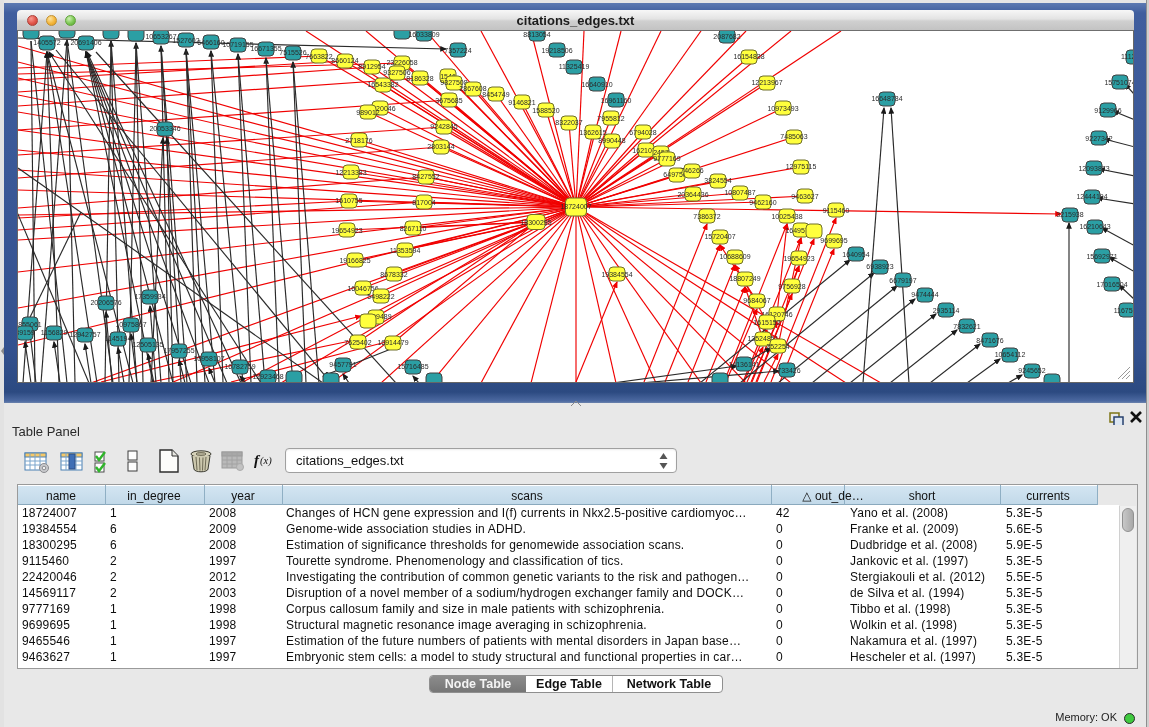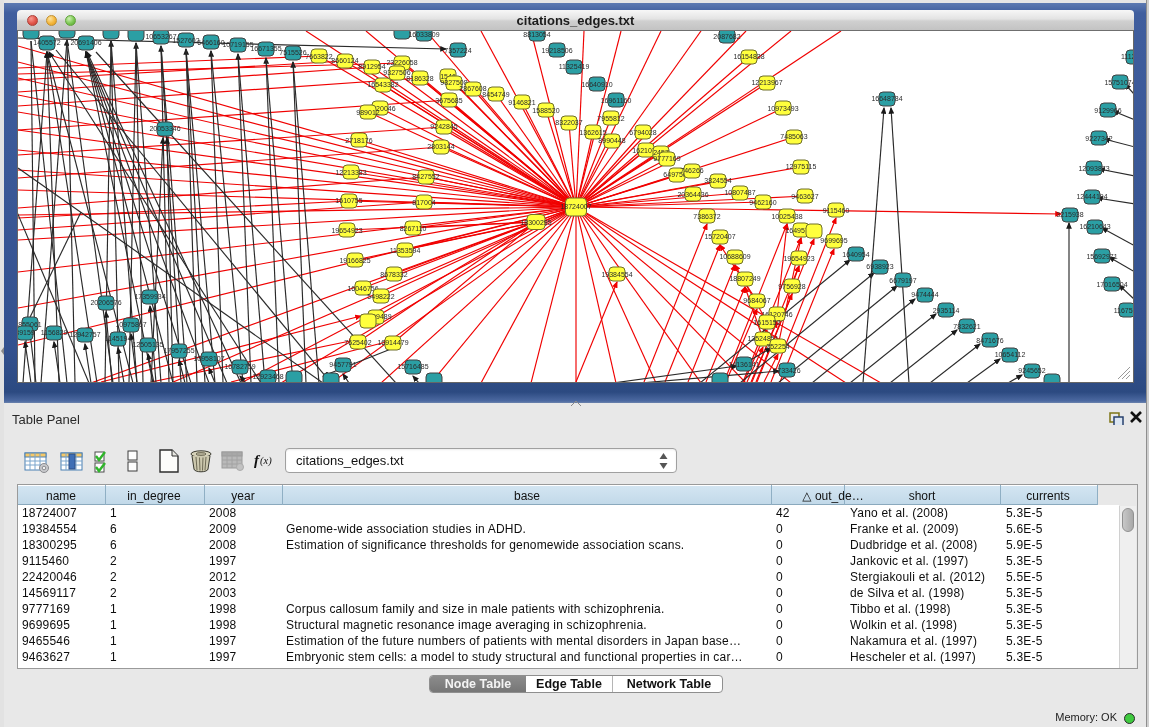--- a/index.html
+++ b/index.html
@@ -7,21 +7,21 @@
   background:linear-gradient(180deg,#5d7ab2 0px,#405e9e 10px,#33518f 345px,#2c4a81 389px,#4c69a1 398px,#6b83ad 400px); }
 #gwin { position:absolute; left:17px; top:10px; width:1117px; height:373px; }
 #gtitle { position:absolute; left:0; top:0; width:1117px; height:21px;
   background:linear-gradient(180deg,#f7f7f7 0%,#e3e3e3 45%,#d0d0d0 55%,#c3c3c3 100%);
   border-bottom:1px solid #6f6f6f; border-radius:4px 4px 0 0;
   text-align:center; font-size:13px; color:#1c1c1c; line-height:22px; font-weight:bold; }
 .tl { position:absolute; top:5px; width:11px; height:11px; border-radius:50%; }
 #canvas { position:absolute; left:0; top:21px; width:1117px; height:352px; background:#fff; overflow:hidden;
   border-left:1px solid #666; border-right:1px solid #666; border-bottom:1px solid #666; }
 #tpanel { position:absolute; left:4px; top:403px; width:1142px; height:324px; background:#e8e8e8; }
-#tptitle { position:absolute; left:8px; top:9px; font-size:13px; color:#2a2a2a; }
+#tptitle { position:absolute; left:8px; top:21px; font-size:13px; color:#2a2a2a; }
 #toolbar { position:absolute; left:13px; top:40px; height:34px; }
 #dropdown { position:absolute; left:281px; top:45px; width:392px; height:25px; background:#fff;
   border:1px solid #a0a0a0; border-radius:4px; font-size:13px; color:#111; line-height:24px; padding-left:10px;
   box-shadow:inset 0 1px 2px rgba(0,0,0,0.08); }
 #thead { position:absolute; left:17px; top:485px; width:1080px; height:20px;
   background:linear-gradient(180deg,#d3e5f2 0%,#c2d9e9 100%); border-top:1px solid #fff; border-bottom:1px solid #8aa9bd; }
 .th { position:absolute; top:3px; transform:translateX(-50%); font-size:12px; color:#111; }
 .hline { position:absolute; top:485px; width:1px; height:20px; background:#8fafc4; }
 .tr { position:absolute; left:0; width:1149px; height:16px; font-size:12px; letter-spacing:0.2px; color:#0d0d0d; }
 .tr span { position:absolute; top:1px; white-space:nowrap; }
@@ -596,37 +596,38 @@
     <svg style="position:absolute;right:8px;top:4px" width="9" height="16">
         <path d="M4.5,0 L8.5,6 L0.5,6 z" fill="#555"></path>
         <path d="M4.5,16 L8.5,10 L0.5,10 z" fill="#555"></path>
       </svg>
   </div>
 </div>
 <div id="thead">
     <span class="th" style="left:44px">name</span>
 <span class="th" style="left:137px">in_degree</span>
 <span class="th" style="left:226px">year</span>
-<span class="th" style="left:510px">base</span>
+<span class="th" style="left:510px">scans</span>
 <span class="th" style="left:816px">△ out_de…</span>
 <span class="th" style="left:905px">short</span>
 <span class="th" style="left:1031px">currents</span>
   </div>
 <i class="hline" style="left:105px"></i>
 <i class="hline" style="left:204px"></i>
 <i class="hline" style="left:282px"></i>
 <i class="hline" style="left:771px"></i>
 <i class="hline" style="left:844px"></i>
 <i class="hline" style="left:1000px"></i>
 <i class="hline" style="left:1097px"></i>
 <div style="position:absolute;left:17px;top:505px;width:1102px;height:163px;background:#fff"></div>
 <div class="tr" style="top:505px">
     <span style="left:22px">18724007</span>
     <span style="left:110px">1</span>
     <span style="left:209px">2008</span>
+    <span style="left:286px">Changes of HCN gene expression and I(f) currents in Nkx2.5-positive cardiomyoc…</span>
     <span style="left:776px">42</span>
     <span style="left:850px">Yano et al. (2008)</span>
     <span style="left:1006px">5.3E-5</span>
   </div>
 <div class="tr" style="top:521px">
     <span style="left:22px">19384554</span>
     <span style="left:110px">6</span>
     <span style="left:209px">2009</span>
     <span style="left:286px">Genome-wide association studies in ADHD.</span>
     <span style="left:776px">0</span>
@@ -639,38 +640,41 @@
     <span style="left:209px">2008</span>
     <span style="left:286px">Estimation of significance thresholds for genomewide association scans.</span>
     <span style="left:776px">0</span>
     <span style="left:850px">Dudbridge et al. (2008)</span>
     <span style="left:1006px">5.9E-5</span>
   </div>
 <div class="tr" style="top:553px">
     <span style="left:22px">9115460</span>
     <span style="left:110px">2</span>
     <span style="left:209px">1997</span>
+    <span style="left:286px">Tourette syndrome. Phenomenology and classification of tics.</span>
     <span style="left:776px">0</span>
     <span style="left:850px">Jankovic et al. (1997)</span>
     <span style="left:1006px">5.3E-5</span>
   </div>
 <div class="tr" style="top:569px">
     <span style="left:22px">22420046</span>
     <span style="left:110px">2</span>
     <span style="left:209px">2012</span>
+    <span style="left:286px">Investigating the contribution of common genetic variants to the risk and pathogen…</span>
     <span style="left:776px">0</span>
     <span style="left:850px">Stergiakouli et al. (2012)</span>
     <span style="left:1006px">5.5E-5</span>
   </div>
 <div class="tr" style="top:585px">
     <span style="left:22px">14569117</span>
     <span style="left:110px">2</span>
     <span style="left:209px">2003</span>
-    <span style="left:776px">0</span>
-    <span style="left:850px">de Silva et al. (1998)</span>
+    <span style="left:286px">Disruption of a novel member of a sodium/hydrogen exchanger family and DOCK…</span>
+    <span style="left:776px">0</span>
+    <span style="left:850px">de Silva et al. (1994)</span>
     <span style="left:1006px">5.3E-5</span>
   </div>
 <div class="tr" style="top:601px">
     <span style="left:22px">9777169</span>
     <span style="left:110px">1</span>
     <span style="left:209px">1998</span>
     <span style="left:286px">Corpus callosum family and size in male patients with schizophrenia.</span>
     <span style="left:776px">0</span>
     <span style="left:850px">Tibbo et al. (1998)</span>
     <span style="left:1006px">5.3E-5</span>

